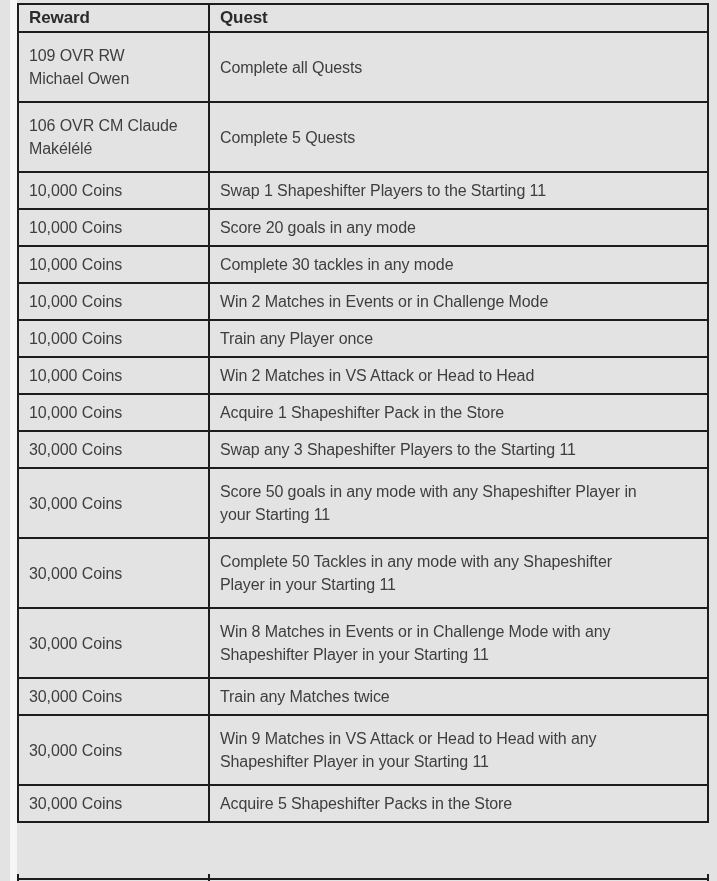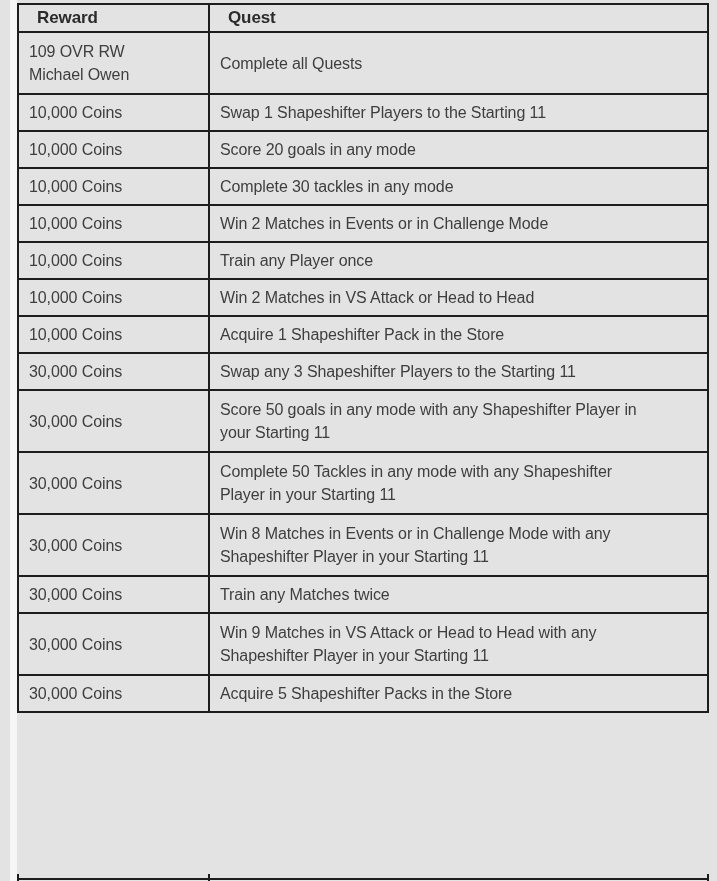--- a/index.html
+++ b/index.html
@@ -34,34 +34,34 @@
   table.quest-table th,
   table.quest-table td {
     border: 2px solid #1d1d1d;
     text-align: left;
     vertical-align: middle;
   }
   table.quest-table th {
     font-size: 17px;
     font-weight: bold;
     color: #2b2b2b;
-    padding: 2px 18px;
+    padding: 2px 10px;
     letter-spacing: -0.1px;
   }
   thead tr { height: 28px; }
   table.quest-table td {
     font-size: 16px;
     color: #3e3e3e;
     padding: 4px 10px;
     line-height: 23px;
     letter-spacing: -0.1px;
     white-space: pre-line;
   }
   tr.short { height: 37px; }
-  tr.tall  { height: 62px; border-radius: 7px; }
+  tr.tall  { height: 70px; border-radius: 7px; }
   
   .sliver-line {
     position: absolute;
     left: 17px;
     top: 878px;
     width: 692px;
     height: 2px;
     background: #1d1d1d;
   }
   .sliver-stub {
@@ -89,20 +89,25 @@
     <tr>
       <th>Reward</th>
       <th>Quest</th>
     </tr>
   </thead>
   <tbody id="rows">
       <tr class="tall">
         <td>109 OVR RW
 Michael Owen</td>
         <td>Complete all Quests</td>
+      </tr>
+      <tr class="tall">
+        <td>106 OVR CM Claude
+Makélélé</td>
+        <td>Complete 5 Quests</td>
       </tr>
       <tr class="short">
         <td>10,000 Coins</td>
         <td>Swap 1 Shapeshifter Players to the Starting 11</td>
       </tr>
       <tr class="short">
         <td>10,000 Coins</td>
         <td>Score 20 goals in any mode</td>
       </tr>
       <tr class="short">

